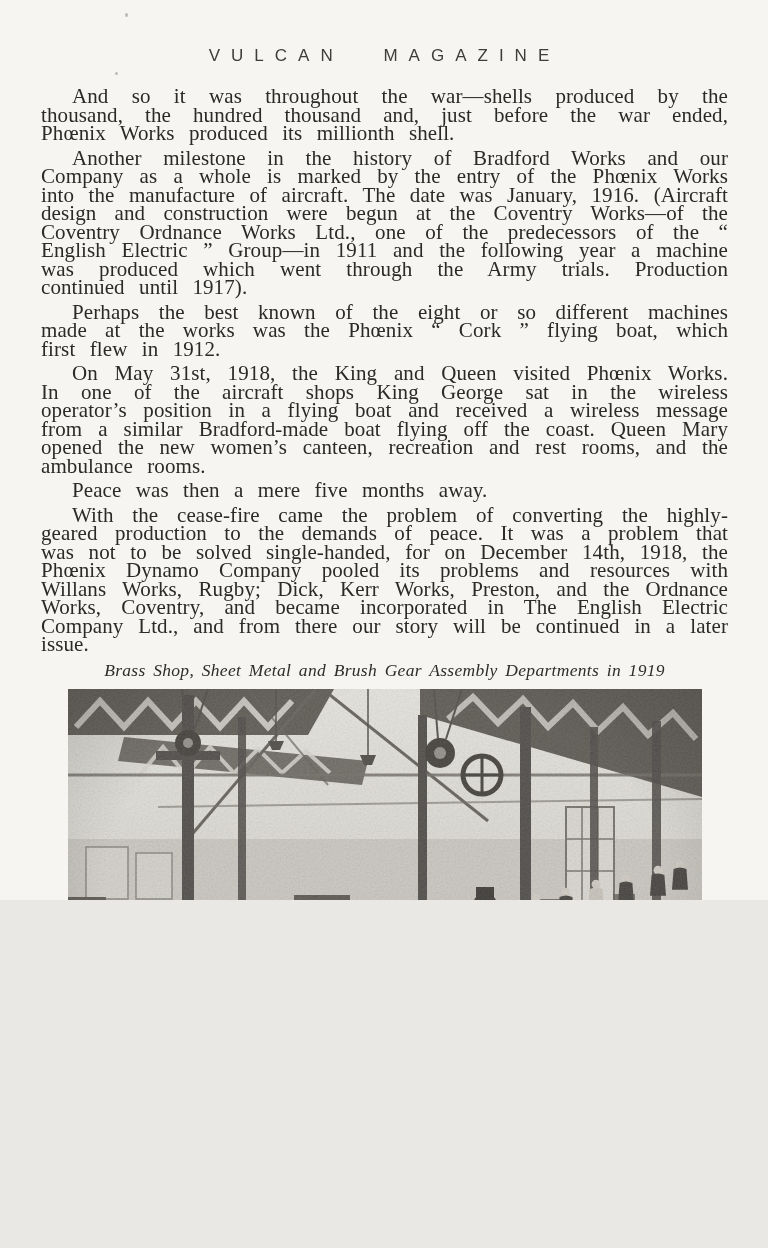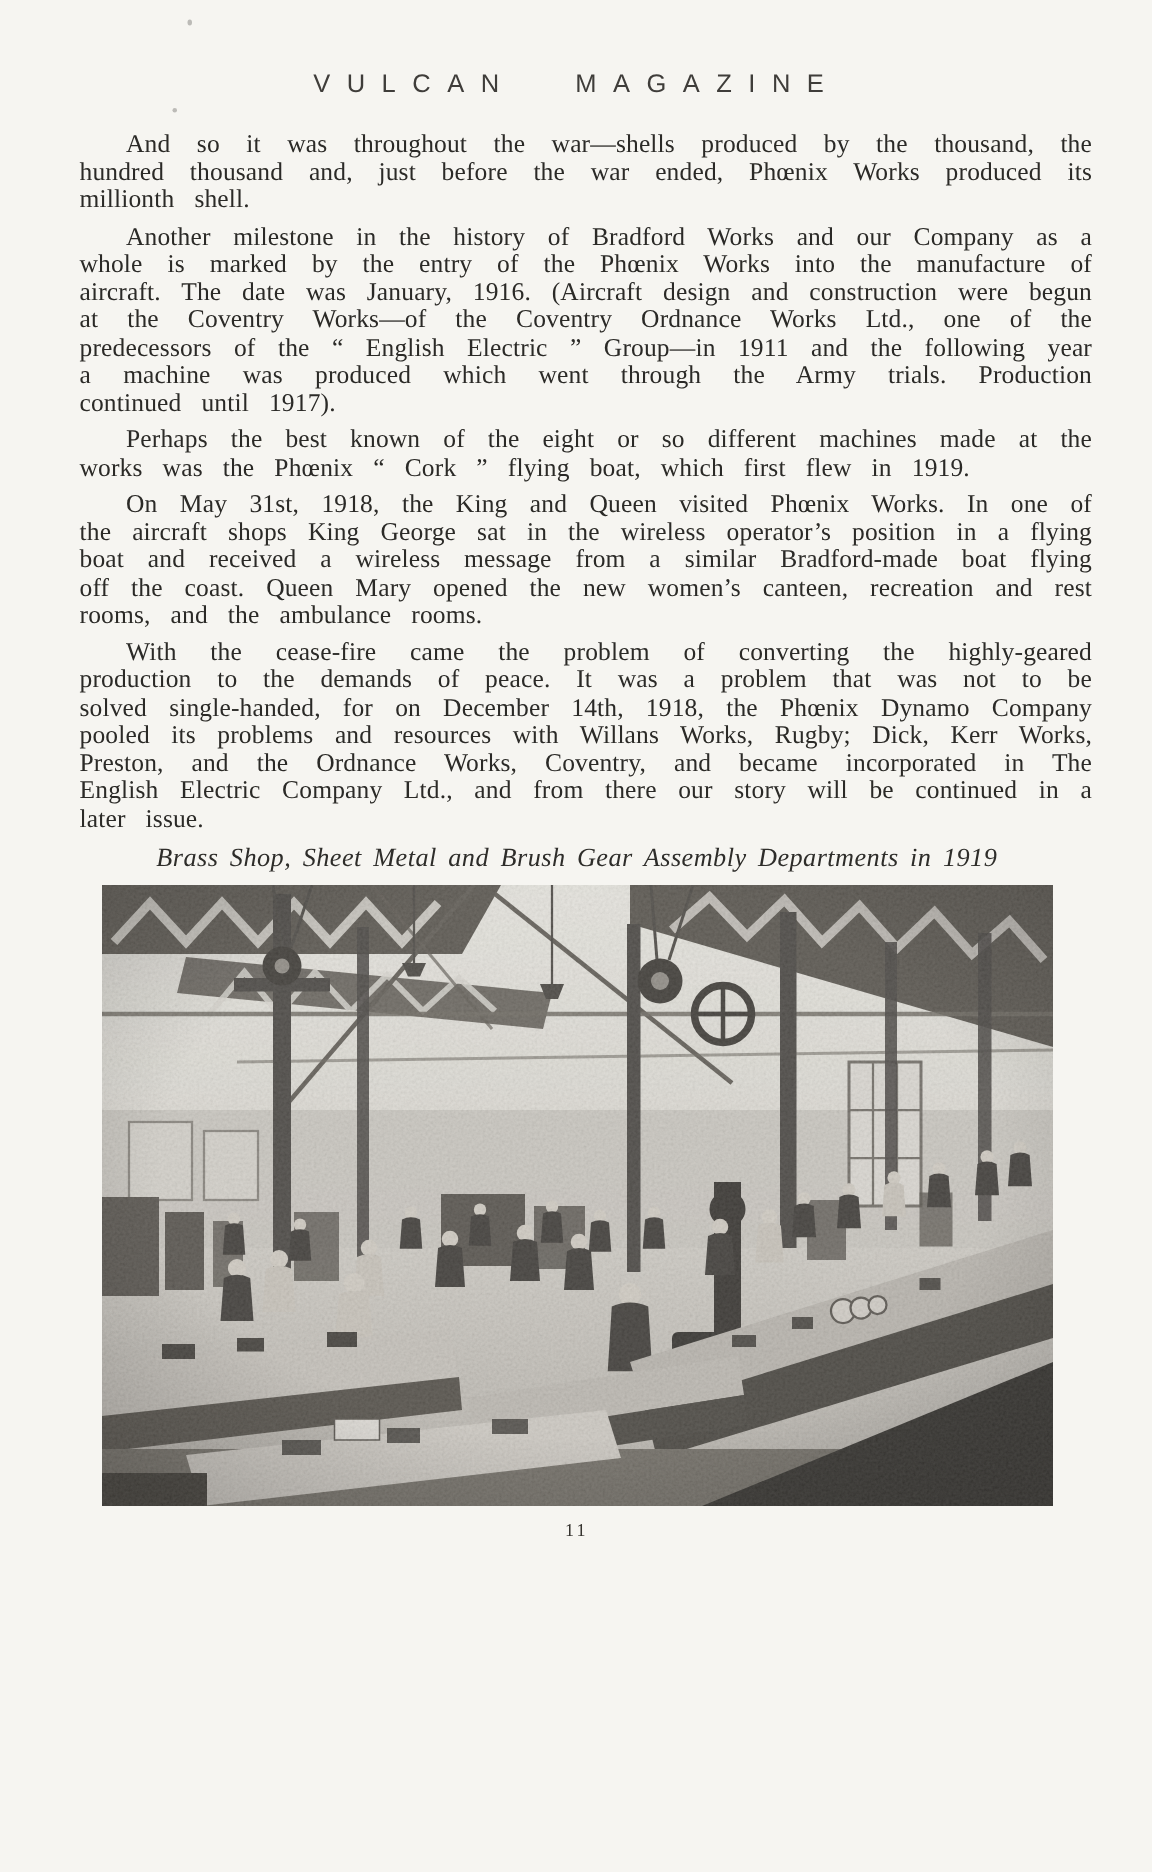--- a/index.html
+++ b/index.html
@@ -1,19 +1,19 @@
 <!DOCTYPE html>
 <html><head>
 <meta charset="utf-8">
 <style>
   html, body { margin: 0; padding: 0; background: #e9e8e4; }
   .page {
     position: relative;
     width: 768px;
-    height: 1248px;
+    height: 900px;
     background: #f6f5f1;
     overflow: hidden;
     font-family: "Liberation Serif", serif;
     color: #2b2a27;
     box-sizing: border-box;
     padding: 47px 40px 0 41px;
   }
   .masthead {
     text-align: center;
     margin: 0 0 23px 0;
@@ -23,22 +23,22 @@
     font-family: "Liberation Sans", sans-serif;
     font-weight: 400;
     font-size: 17px;
     line-height: 17px;
     letter-spacing: 11px;
     word-spacing: 24px;
     color: #3f3d3a;
     white-space: nowrap;
   }
   .body-text p {
-    margin: 0 0 6px 12px;
-    font-size: 17px;
+    margin: 0 0 6px 0;
+    font-size: 21px;
     line-height: 18.5px;
     text-align: justify;
     text-indent: 31px;
     word-spacing: 9px;
     letter-spacing: 0.1px;
   }
   figure { margin: 0; }
   figcaption {
     margin-top: 0;
     text-align: center;
@@ -80,22 +80,23 @@
   <span class="speck s1"></span>
   <span class="speck s2"></span>
 
   <header class="masthead">
     <h1>VULCAN MAGAZINE</h1>
   </header>
 
   <main class="body-text">
     <p>And so it was throughout the war—shells produced by the thousand, the hundred thousand and, just before the war ended, Phœnix Works produced its millionth shell.</p>
     <p>Another milestone in the history of Bradford Works and our Company as a whole is marked by the entry of the Phœnix Works into the manufacture of aircraft. The date was January, 1916. (Aircraft design and construction were begun at the Coventry Works—of the Coventry Ordnance Works Ltd., one of the predecessors of the “ English Electric ” Group—in 1911 and the following year a machine was produced which went through the Army trials. Production continued until 1917).</p>
-    <p>Perhaps the best known of the eight or so different machines made at the works was the Phœnix “ Cork ” flying boat, which first flew in 1919.</p>
+    <p>Perhaps the best known of the eight or so different machines made at the works was the Phœnix “ Cork ” flying boat, which first flew in 1912.</p>
     <p>On May 31st, 1918, the King and Queen visited Phœnix Works. In one of the aircraft shops King George sat in the wireless operator’s position in a flying boat and received a wireless message from a similar Bradford-made boat flying off the coast. Queen Mary opened the new women’s canteen, recreation and rest rooms, and the ambulance rooms.</p>
+    <p>Peace was then a mere five months away.</p>
     <p>With the cease-fire came the problem of converting the highly-geared production to the demands of peace. It was a problem that was not to be solved single-handed, for on December 14th, 1918, the Phœnix Dynamo Company pooled its problems and resources with Willans Works, Rugby; Dick, Kerr Works, Preston, and the Ordnance Works, Coventry, and became incorporated in The English Electric Company Ltd., and from there our story will be continued in a later issue.</p>
   </main>
 
   <figure>
     <figcaption>Brass Shop, Sheet Metal and Brush Gear Assembly Departments in 1919</figcaption>
 
     <div class="photo">
       
       <svg width="634" height="414" viewBox="0 0 634 414" preserveAspectRatio="none">
         <defs>

